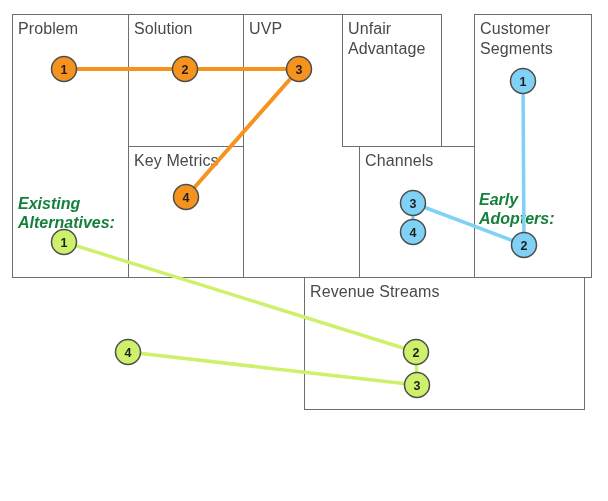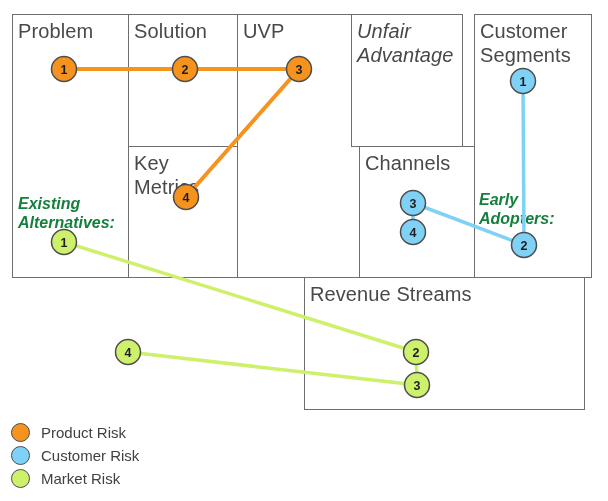--- a/index.html
+++ b/index.html
@@ -5,21 +5,21 @@
   html,body { margin:0; padding:0; background:#ffffff; }
   .stage {
     position:relative; width:608px; height:501px; background:#ffffff;
     font-family:"Liberation Sans", sans-serif; overflow:hidden;
   }
   .box {
     position:absolute; box-sizing:border-box; background:#ffffff;
     border:1px solid #6D6E71; padding:4px 5px;
   }
   .box-header {
-    font-size:20px; line-height:1.22; color:#48494B; letter-spacing:0.1px;
+    font-size:16px; line-height:1.22; color:#48494B; letter-spacing:0.1px;
   }
   .sub-label {
     position:absolute; font-size:16px; font-weight:bold; font-style:italic;
     color:#15803d; line-height:1.18; width:86px;
   }
   .overlay { position:absolute; left:0; top:0; z-index:5; pointer-events:none; }
   .legend {
     position:absolute; left:11px; top:423px; display:flex; flex-direction:column;
     row-gap:4px; z-index:6;
   }
@@ -41,25 +41,25 @@
   </div>
 
   <div class="box" style="left:128px; top:14px; width:116px; height:133px;">
     <div class="box-header">Solution</div>
   </div>
 
   <div class="box" style="left:128px; top:146px; width:116px; height:132px;">
     <div class="box-header">Key Metrics</div>
   </div>
 
-  <div class="box" style="left:237px; top:14px; width:138px; height:264px;">
+  <div class="box" style="left:243px; top:14px; width:138px; height:264px;">
     <div class="box-header">UVP</div>
   </div>
 
-  <div class="box" style="left:351px; top:14px; width:112px; height:133px;font-style:italic;">
+  <div class="box" style="left:342px; top:14px; width:100px; height:133px;">
     <div class="box-header">Unfair Advantage</div>
   </div>
 
   <div class="box" style="left:359px; top:146px; width:125px; height:132px;">
     <div class="box-header">Channels</div>
   </div>
 
   <div class="box" style="left:474px; top:14px; width:118px; height:264px;">
     <div class="box-header">Customer Segments</div>
     <div class="sub-label" style="left:4px; top:176px;">Early Adopters:</div>
@@ -99,28 +99,14 @@
       <circle cx="64" cy="242" r="12.5" fill="#CDF16A" stroke="#4D4D4D" stroke-width="1.5"></circle>
       <text x="64" y="246.5" text-anchor="middle" fill="#1E1E1E" font-family="&quot;Liberation Sans&quot;, sans-serif" font-size="12.5" font-weight="bold">1</text>
       <circle cx="416" cy="352" r="12.5" fill="#CDF16A" stroke="#4D4D4D" stroke-width="1.5"></circle>
       <text x="416" y="356.5" text-anchor="middle" fill="#1E1E1E" font-family="&quot;Liberation Sans&quot;, sans-serif" font-size="12.5" font-weight="bold">2</text>
       <circle cx="417" cy="385" r="12.5" fill="#CDF16A" stroke="#4D4D4D" stroke-width="1.5"></circle>
       <text x="417" y="389.5" text-anchor="middle" fill="#1E1E1E" font-family="&quot;Liberation Sans&quot;, sans-serif" font-size="12.5" font-weight="bold">3</text>
       <circle cx="128" cy="352" r="12.5" fill="#CDF16A" stroke="#4D4D4D" stroke-width="1.5"></circle>
       <text x="128" y="356.5" text-anchor="middle" fill="#1E1E1E" font-family="&quot;Liberation Sans&quot;, sans-serif" font-size="12.5" font-weight="bold">4</text>
     </svg>
 
-  <div class="legend">
-    <div class="legend-row">
-      <span class="legend-swatch" style="background: rgb(246, 146, 30);"></span>
-      <span class="legend-label">Product Risk</span>
-    </div>
-    <div class="legend-row">
-      <span class="legend-swatch" style="background: rgb(127, 209, 245);"></span>
-      <span class="legend-label">Customer Risk</span>
-    </div>
-    <div class="legend-row">
-      <span class="legend-swatch" style="background: rgb(205, 241, 106);"></span>
-      <span class="legend-label">Market Risk</span>
-    </div>
-  </div>
 
 </div>
 
 </body></html>

